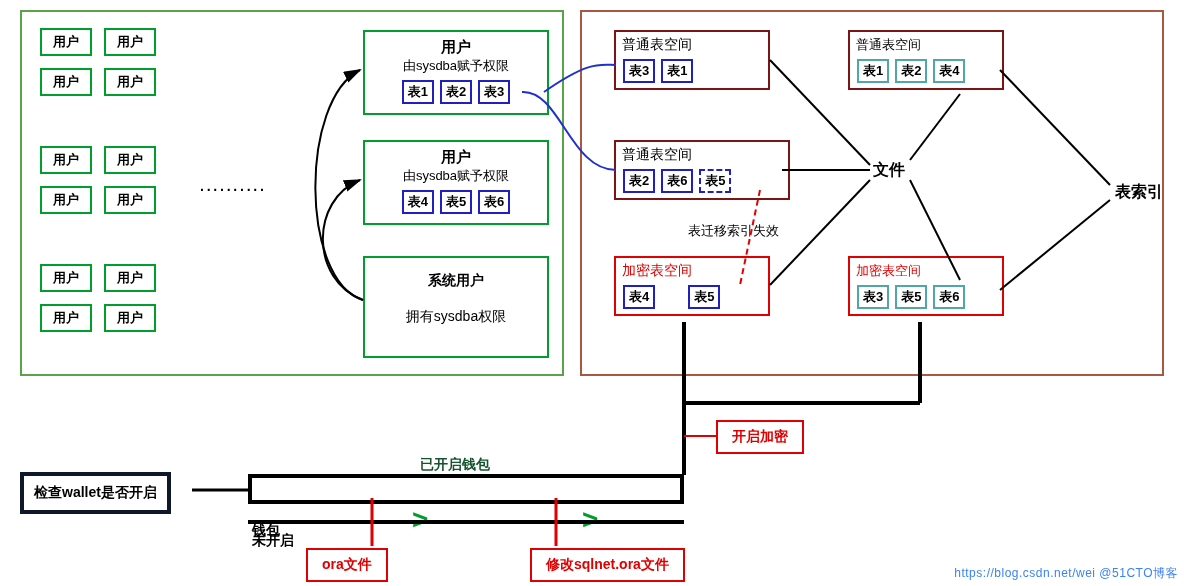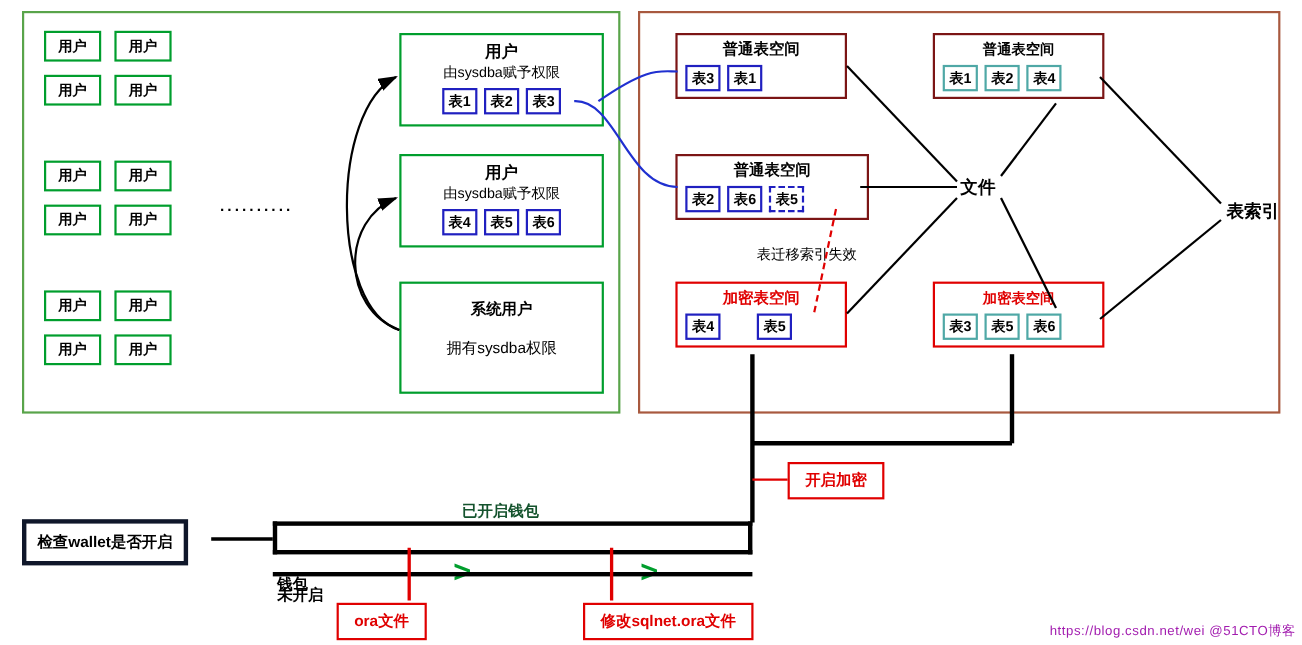--- a/index.html
+++ b/index.html
@@ -17,26 +17,26 @@
   .box-brown-outer { border: 2px solid #A8593F; }
   .small-user { border: 2px solid #009E2D; width: 48px; height: 24px; text-align: center; line-height: 24px; font-weight: bold; font-size: 13px; }
   .user-block { border: 2px solid #009E2D; width: 170px; padding: 6px 6px 8px 6px; text-align: center; font-weight: bold; }
   .user-block .title { font-size: 15px; }
   .user-block .sub { font-size: 13px; font-weight: normal; }
   .tbl { border: 2px solid #2020C0; display:inline-block; padding: 1px 4px; margin: 1px; font-size: 13px; background:#fff; font-weight:bold;}
   .tbl-dash { border: 2px dashed #2020C0; }
   .ts { border: 2px solid #7B1515; padding: 4px 6px; }
   .ts-enc { border: 2px solid #E00000; padding: 4px 6px; }
   .ts-teal .tbl { border-color: #4FA8A6; }
-  .ts .title, .ts-enc .title { font-weight: bold; margin-bottom: 4px; text-align: center; }
+  .ts .title, .ts-enc .title { font-weight: normal; margin-bottom: 4px; }
   .red-box { border: 2px solid #E00000; color: #E00000; padding: 6px 14px; font-weight: bold; text-align:center;}
   .label { font-weight: bold; text-align: center; }
   .dots { letter-spacing: 2px; font-weight: bold; }
   svg { position:absolute; top:0; left:0; pointer-events:none; }
-  .watermark { position:absolute; right:6px; bottom:4px; color:#a21caf; font-size:12px; letter-spacing:0.5px;}
+  .watermark { position:absolute; right:6px; bottom:4px; color:#3b82f6; font-size:12px; letter-spacing:0.5px;}
   .chev { color:#009E2D; font-size:28px; font-weight:bold; }
 </style>
 </head>
 <body>
 
 <div class="abs box-green-outer" style="left:20px; top:10px; width:540px; height:362px;"></div>
 
 <div class="abs" style="left:40px; top:28px;">
   <div>
     <div class="small-user abs" style="left:0; top:0;">用户</div>

